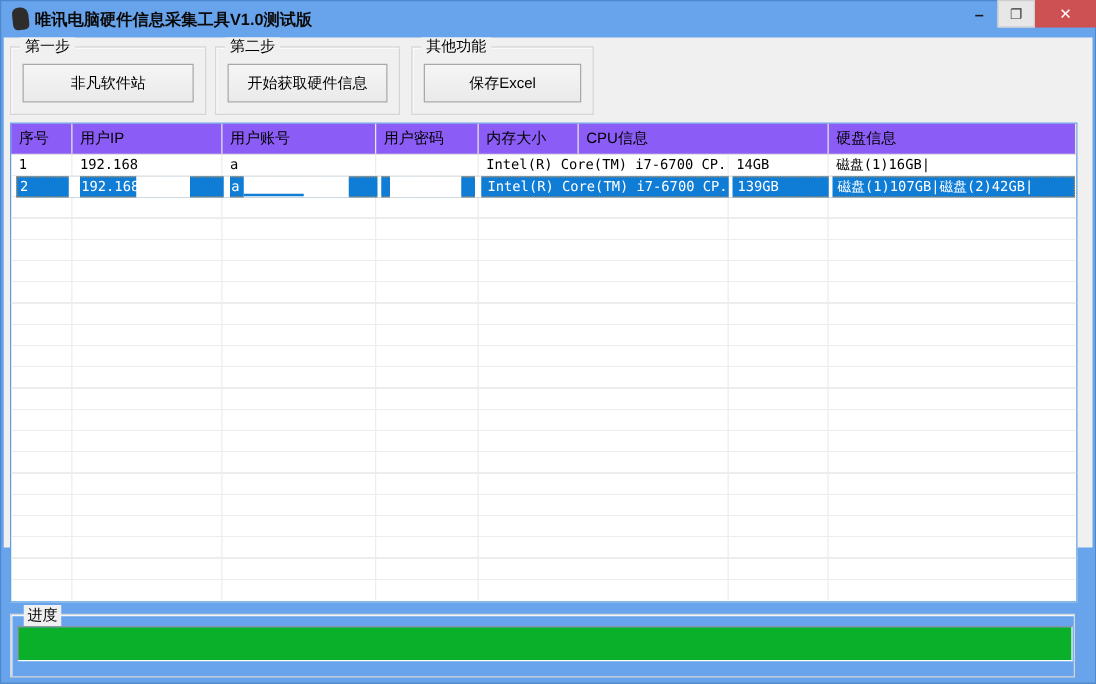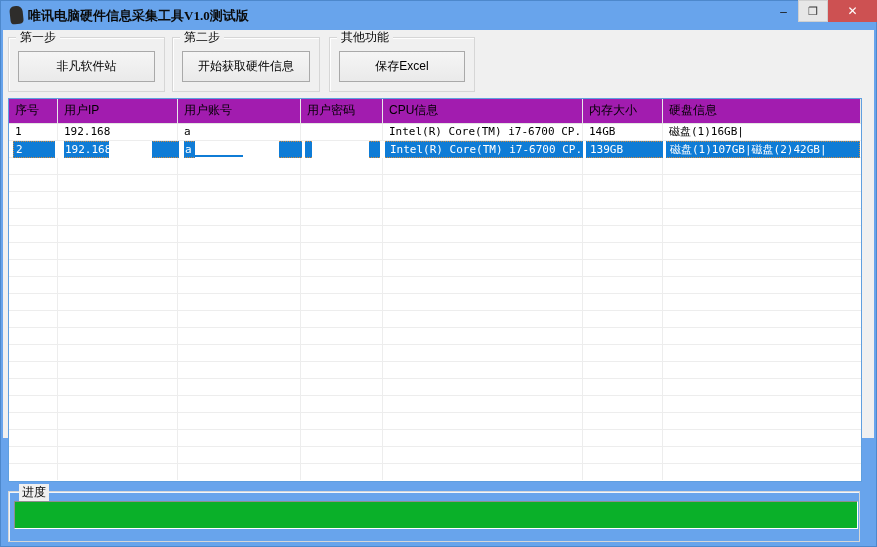--- a/index.html
+++ b/index.html
@@ -5,21 +5,21 @@
   * { margin:0; padding:0; box-sizing:border-box; }
   body { background:#555; font-family:"Liberation Sans","DejaVu Sans",sans-serif; }
 
   .window {
     position:relative; width:877px; height:547px;
     background:#68a4ec; overflow:hidden;
     box-shadow: inset 0 0 0 1px #4d88cc;
   }
 
   
-  .titlebar { position:absolute; left:0; top:0; width:877px; height:30px;font-family:Liberation Serif, serif; }
+  .titlebar { position:absolute; left:0; top:0; width:877px; height:30px; }
   .app-icon { position:absolute; left:10px; top:6px; width:13px; height:18px;
     background:#2e2d2b; border-radius:5px 6px 4px 4px; transform:rotate(-6deg); }
   .title { position:absolute; left:28px; top:7px; font-size:13px; font-weight:bold; color:#0a0a0a; white-space:nowrap; }
   .caption-btns { position:absolute; right:0; top:0; height:22px; display:flex; }
   .cap-btn { height:22px; display:flex; align-items:center; justify-content:center; font-size:13px; cursor:default; }
   .btn-min { width:29px; color:#1a1a1a; background:transparent; font-weight:bold; }
   .btn-max { width:30px; color:#333; background:#e7e7e7; border:1px solid #d0d0d0; font-size:11px; }
   .btn-close { width:49px; color:#fff; background:#cd5152; font-size:12px; }
 
   
@@ -36,21 +36,21 @@
   .gb-btn { position:absolute; left:9px; right:9px; top:13px; height:31px;
     background:linear-gradient(#f5f5f5,#eaeaea); border:1px solid #a9a9a9;
     font-size:12px; color:#000; display:flex; align-items:center; justify-content:center;
     white-space:nowrap; cursor:default; }
 
   .hint { position:absolute; left:483px; top:27px; font-size:13px; color:#8b1c1c; white-space:nowrap; }
 
   
   .table { position:absolute; left:5px; top:68px; width:854px; height:384px;
     background:#fff; border:1px solid #5f9fdf; }
-  .thead { position:relative; height:25px; display:flex; background:#a21caf;
+  .thead { position:relative; height:25px; display:flex; background:#8b5cf6;
     border-bottom:1px solid #e4e4e4; }
   .th { border-right:1px solid #e8e8e8; padding-left:6px; line-height:23px;
     font-size:12px; color:#000; overflow:hidden; white-space:nowrap; }
   .c0{width:49px} .c1{width:120px} .c2{width:123px} .c3{width:82px}
   .c4{width:200px} .c5{width:80px} .c6{flex:1}
 
   .tbody { position:relative; height:356px; overflow:hidden;
     background:repeating-linear-gradient(to bottom, transparent 0 16px, #ededed 16px 17px); }
   .vline { position:absolute; top:0; bottom:0; width:1px; background:#ededed; }
   .vl1{left:48px} .vl2{left:168px} .vl3{left:291px} .vl4{left:373px} .vl5{left:573px} .vl6{left:653px}
@@ -131,22 +131,22 @@
       <div class="gb-btn">保存Excel</div>
     </div>
 
 
     <div class="table">
       <div class="thead">
         <div class="th c0">序号</div>
         <div class="th c1">用户IP</div>
         <div class="th c2">用户账号</div>
         <div class="th c3">用户密码</div>
+        <div class="th c5">内存大小</div>
         <div class="th c4">CPU信息</div>
-        <div class="th c5">内存大小</div>
         <div class="th c6">硬盘信息</div>
       </div>
       <div class="tbody">
         <div class="vline vl1"></div>
         <div class="vline vl2"></div>
         <div class="vline vl3"></div>
         <div class="vline vl4"></div>
         <div class="vline vl5"></div>
         <div class="vline vl6"></div>
 

